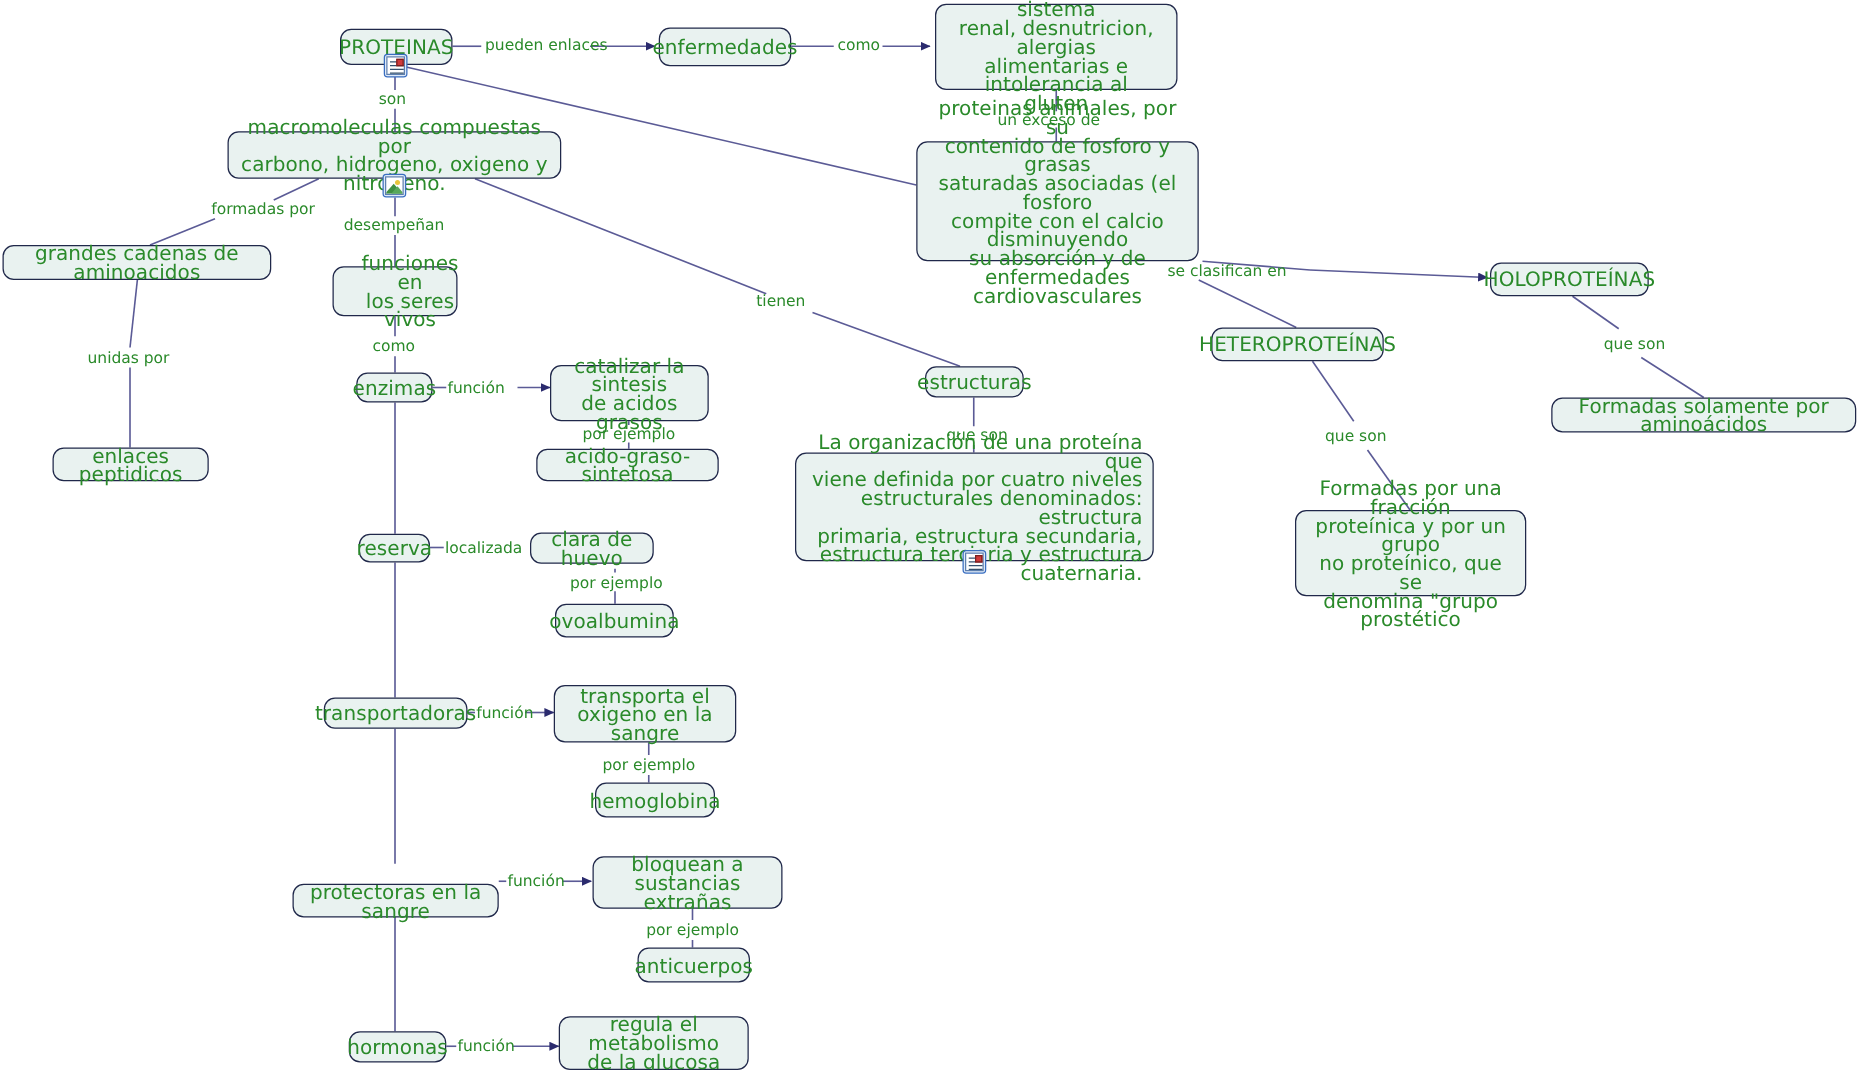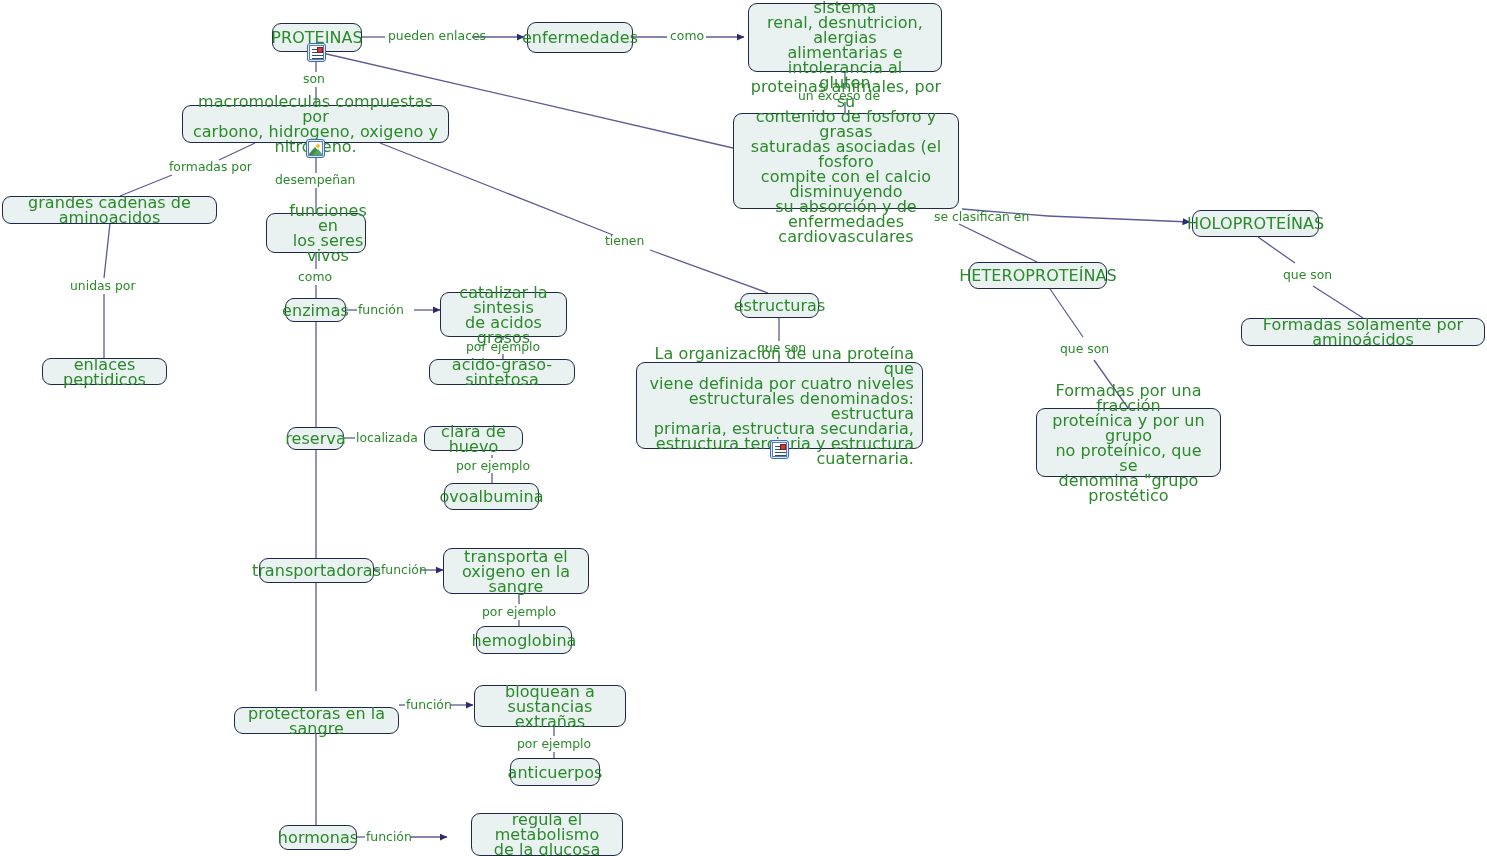--- a/index.html
+++ b/index.html
@@ -313,21 +313,21 @@
   </div>
 
   <div class="node" style="left:510px; top:758px; width:90px; height:28px;">
     <span>anticuerpos</span>
   </div>
 
   <div class="node" style="left:279px; top:825px; width:78px; height:25px;">
     <span>hormonas</span>
   </div>
 
-  <div class="node" style="left:471px; top:813px; width:152px; height:43px;text-align:center;">
+  <div class="node" style="left:447px; top:813px; width:152px; height:43px;text-align:center;">
     <span>regula el metabolismo
 de la glucosa</span>
   </div>
 
   <div class="node" style="left:740px; top:293px; width:79px; height:25px;">
     <span>estructuras</span>
   </div>
 
   <div class="node" style="left:636px; top:362px; width:287px; height:87px;text-align:right;">
     <span>La organización de una proteína que

